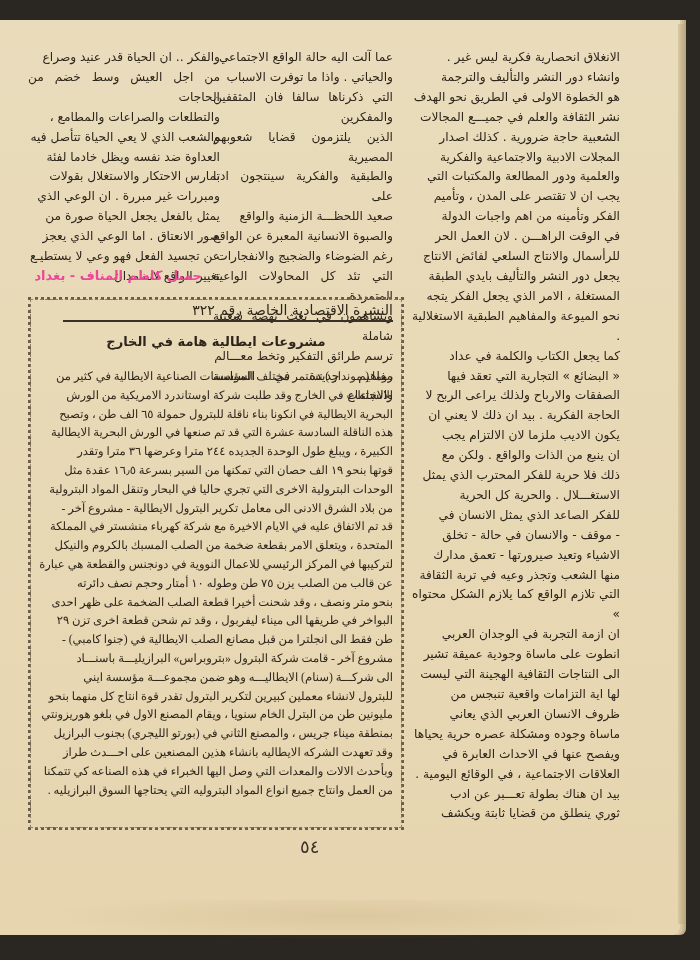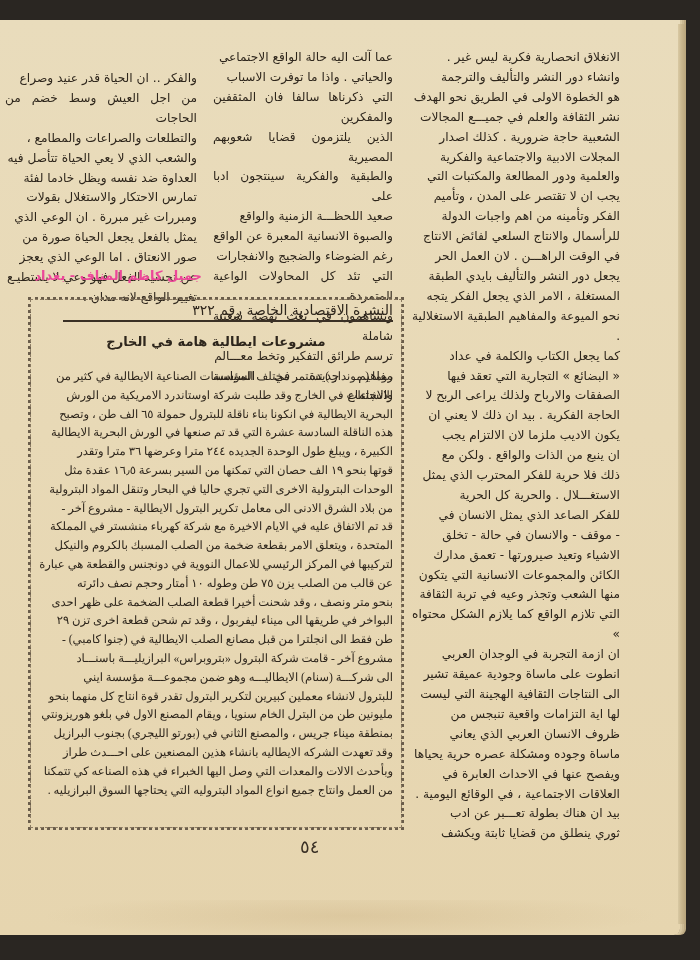--- a/index.html
+++ b/index.html
@@ -24,21 +24,21 @@
     background:radial-gradient(ellipse at 50% 40%, rgba(190,160,110,0.25), transparent 70%);
   }
   .col {
     position:absolute; direction:rtl; text-align:justify;
     font-family:"DejaVu Sans", sans-serif;
     color:#2e261c; font-size:12.2px; line-height:19.9px;
   }
   .col p { margin:0; }
   .col-right { left:412px; top:48px; width:208px; }
   .col-mid   { left:213px; top:48px; width:180px; }
-  .col-left  { left:5px;  top:48px; width:192px;margin-top:21px; }
+  .col-left  { left:28px;  top:48px; width:192px; }
   .signature { position:absolute; left:16px; top:268px; width:186px; direction:rtl; text-align:right; font-weight:bold; font-size:13px; color:#ec4899; }
 
   .box {
     position:absolute; left:28px; top:297px; width:370px; height:527px;
     border:3px dotted #6a5d4b;
     outline:1px dashed #8b7b62; outline-offset:-3px;
   }
   .box-header {
     position:absolute; right:8px; top:2px; width:330px; direction:rtl; text-align:right;
     font-size:14px; color:#2e261c; padding-bottom:2px;
@@ -69,37 +69,36 @@
 <div class="col col-right" id="col-right">
     <p>الانغلاق انحصارية فكرية ليس غير .</p>
     <p>وانشاء دور النشر والتأليف والترجمة</p>
     <p>هو الخطوة الاولى في الطريق نحو الهدف</p>
     <p>نشر الثقافة والعلم في جميـــع المجالات</p>
     <p>الشعبية حاجة ضرورية . كذلك اصدار</p>
     <p>المجلات الادبية والاجتماعية والفكرية</p>
     <p>والعلمية ودور المطالعة والمكتبات التي</p>
     <p>يجب ان لا تقتصر على المدن ، وتأميم</p>
     <p>الفكر وتأمينه من اهم واجبات الدولة</p>
+    <p>في الوقت الراهـــن . لان العمل الحر</p>
     <p>للرأسمال والانتاج السلعي لفائض الانتاج</p>
-    <p>في الوقت الراهـــن . لان العمل الحر</p>
     <p>يجعل دور النشر والتأليف بايدي الطبقة</p>
     <p>المستغلة ، الامر الذي يجعل الفكر يتجه</p>
     <p>نحو الميوعة والمفاهيم الطبقية الاستغلالية .</p>
     <p>كما يجعل الكتاب والكلمة في عداد</p>
     <p>« البضائع » التجارية التي تعقد فيها</p>
     <p>الصفقات والارباح ولذلك يراعى الربح لا</p>
     <p>الحاجة الفكرية . بيد ان ذلك لا يعني ان</p>
     <p>يكون الاديب ملزما لان الالتزام يجب</p>
     <p>ان ينبع من الذات والواقع . ولكن مع</p>
     <p>ذلك فلا حرية للفكر المحترب الذي يمثل</p>
     <p>الاستغـــلال . والحرية كل الحرية</p>
     <p>للفكر الصاعد الذي يمثل الانسان في</p>
     <p>- موقف - والانسان في حالة - تخلق</p>
     <p>الاشياء وتعيد صيرورتها - تعمق مدارك</p>
-    <p>الكائن والمجموعات الانسانية التي يتكون</p>
     <p>منها الشعب وتجذر وعيه في تربة الثقافة</p>
     <p>التي تلازم الواقع كما يلازم الشكل محتواه »</p>
     <p>ان ازمة التجربة في الوجدان العربي</p>
     <p>انطوت على ماساة وجودية عميقة تشير</p>
     <p>الى النتاجات الثقافية الهجينة التي ليست</p>
     <p>لها اية التزامات واقعية تنبجس من</p>
     <p>ظروف الانسان العربي الذي يعاني</p>
     <p>ماساة وجوده ومشكلة عصره حرية يحياها</p>
     <p>ويفصح عنها في الاحداث العابرة في</p>
     <p>العلاقات الاجتماعية ، في الوقائع اليومية .</p>

